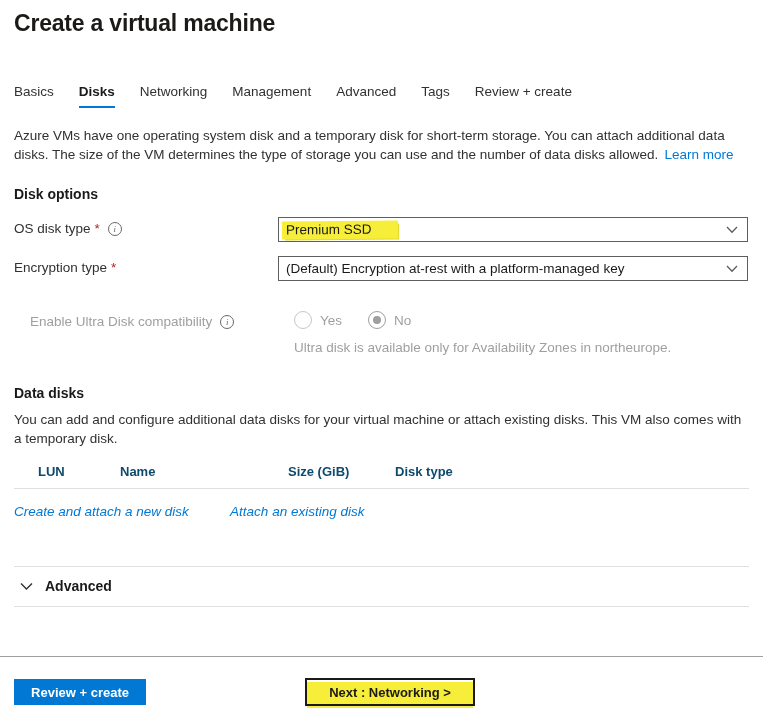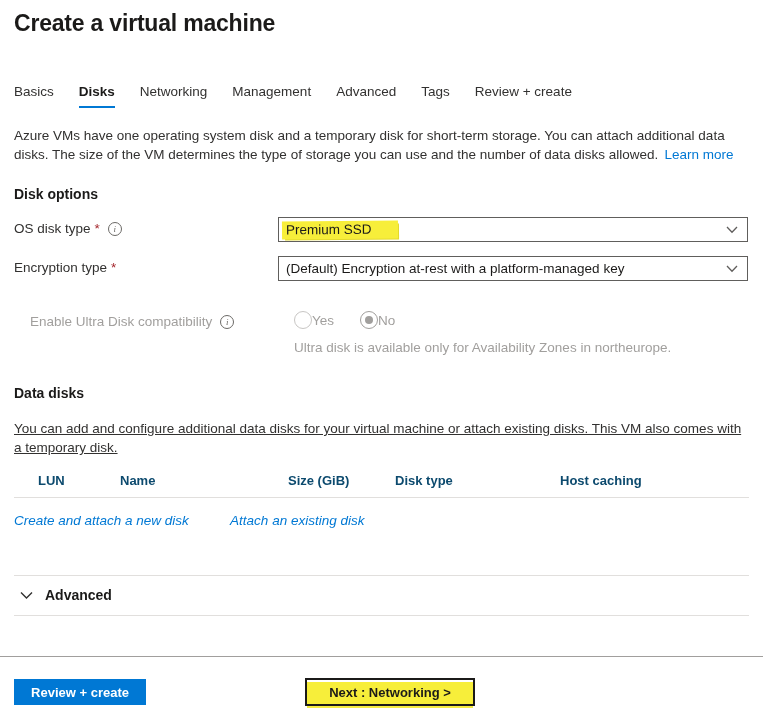--- a/index.html
+++ b/index.html
@@ -33,29 +33,29 @@
   .row-ultra { margin-top:29px; }
 
   .dropdown { height:25px; border:1px solid #605e5c; background:#fff; display:flex; align-items:center;
               padding:0 35px 0 7px; font-size:13.5px; color:#1b1a19; position:relative; cursor:pointer; }
   .dropdown .chev { position:absolute; right:9px; top:8px; }
 
   .hl { background:#f7ee3a; display:inline-block; padding:1px 26px 2px 4px; margin-left:-4px;
         transform:rotate(-0.4deg); box-shadow:2px 2px 0 -1px #e3d92c; }
 
   .radio-group { display:flex; align-items:center; gap:26px; padding-top:1px; }
-  .radio-opt { display:flex; align-items:center; gap:0; font-size:13.5px; color:#a19f9d; cursor:pointer; }
+  .radio-opt { display:flex; align-items:center; gap:8px; font-size:13.5px; color:#a19f9d; cursor:pointer; }
   .radio { width:18px; height:18px; border:1px solid #c8c6c4; border-radius:50%; background:#fff;
            display:flex; align-items:center; justify-content:center; }
   .radio.selected { border-color:#a19f9d; }
   .radio.selected::after { content:""; width:8px; height:8px; border-radius:50%; background:#a19f9d; }
   .helper-note { margin-top:11px; font-size:13.5px; color:#a19f9d; }
 
   .dd-heading { margin-top:30px; }
-  .dd-desc { margin-top:18px; font-size:13.5px; line-height:19px; color:#323130; max-width:740px;text-decoration:underline; }
+  .dd-desc { margin-top:9px; font-size:13.5px; line-height:19px; color:#323130; max-width:740px; }
 
   .disk-table-head { display:grid; grid-template-columns:82px 168px 107px 165px auto;
                      padding-left:24px; margin-top:16px; font-size:13px; font-weight:700; color:#0c4a6e;
                      padding-bottom:9px; border-bottom:1px solid #e1dfdd; }
   .disk-links { margin-top:15px; font-size:13.5px;font-style:italic; }
   .disk-links .link:first-child { margin-right:38px; }
 
   .divider { border-top:1px solid #e1dfdd; margin:0; }
   .adv-divider-top { margin-top:47px; }
   .advanced-row { display:flex; align-items:center; padding:11px 0 12px 6px; cursor:pointer;
@@ -144,21 +144,20 @@
   </div>
 
   <div class="section-heading dd-heading">Data disks</div>
   <div class="dd-desc">You can add and configure additional data disks for your virtual machine or attach existing disks. This VM also comes with a temporary disk.</div>
 
   <div class="disk-table-head">
     <span>LUN</span>
     <span>Name</span>
     <span>Size (GiB)</span>
     <span>Disk type</span>
-    <span>Host caching</span>
   </div>
 
   <div class="disk-links">
     <span class="link">Create and attach a new disk</span>
     <span class="link">Attach an existing disk</span>
   </div>
 
   <div class="divider adv-divider-top"></div>
   <div class="advanced-row">
     <svg width="13" height="9" viewBox="0 0 13 9">

